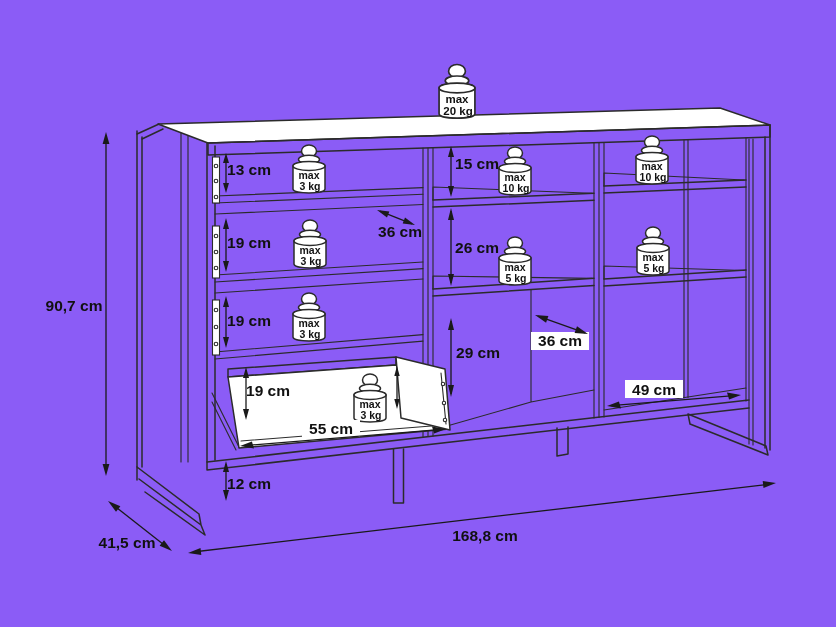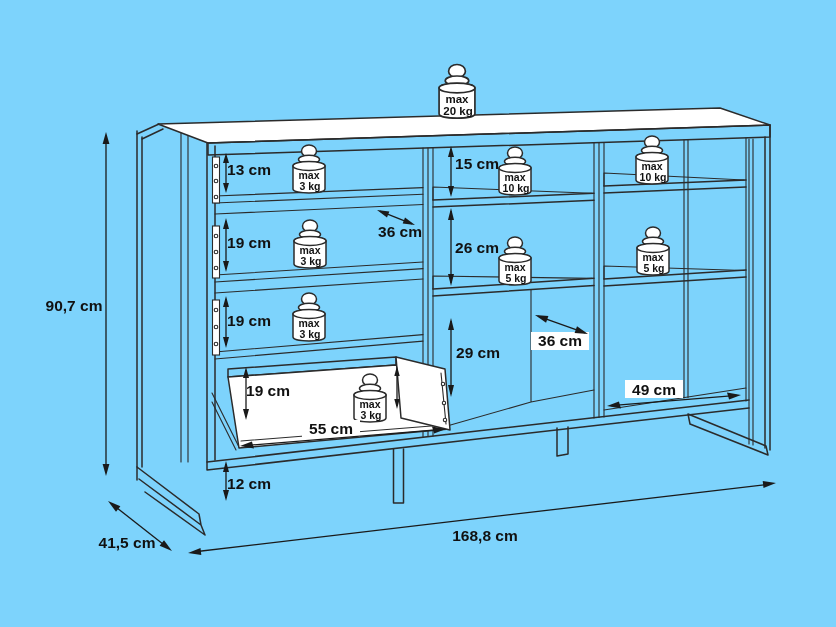--- a/index.html
+++ b/index.html
@@ -1,16 +1,16 @@
 <!DOCTYPE html>
 <html><head>
 <meta charset="utf-8">
 <style>
   html,body{margin:0;padding:0;background:#ffffff;}
-  .stage{position:relative;width:836px;height:627px;background:#7dd3fc;overflow:hidden;
+  .stage{position:relative;width:836px;height:627px;background:#8b5cf6;overflow:hidden;
          font-family:"Liberation Sans", sans-serif;}
   svg{position:absolute;left:0;top:0;}
   .edge{stroke:#2b2b2b;stroke-width:1.5;fill:none;stroke-linecap:round;}
   .edge-thin{stroke:#2b2b2b;stroke-width:1.1;fill:none;stroke-linecap:round;}
   .face{fill:#ffffff;stroke:#2b2b2b;stroke-width:1.5;stroke-linejoin:round;}
   .dimline{stroke:#1a1a1a;stroke-width:1.3;fill:none;}
   .dimhead{fill:#1a1a1a;stroke:none;}
   .dimtext{font-size:15.5px;font-weight:600;fill:#111;text-anchor:middle;}
   .wtext{font-size:10.5px;font-weight:600;fill:#111;text-anchor:middle;}
   .wtext-big{font-size:11.5px;font-weight:600;fill:#111;text-anchor:middle;}

